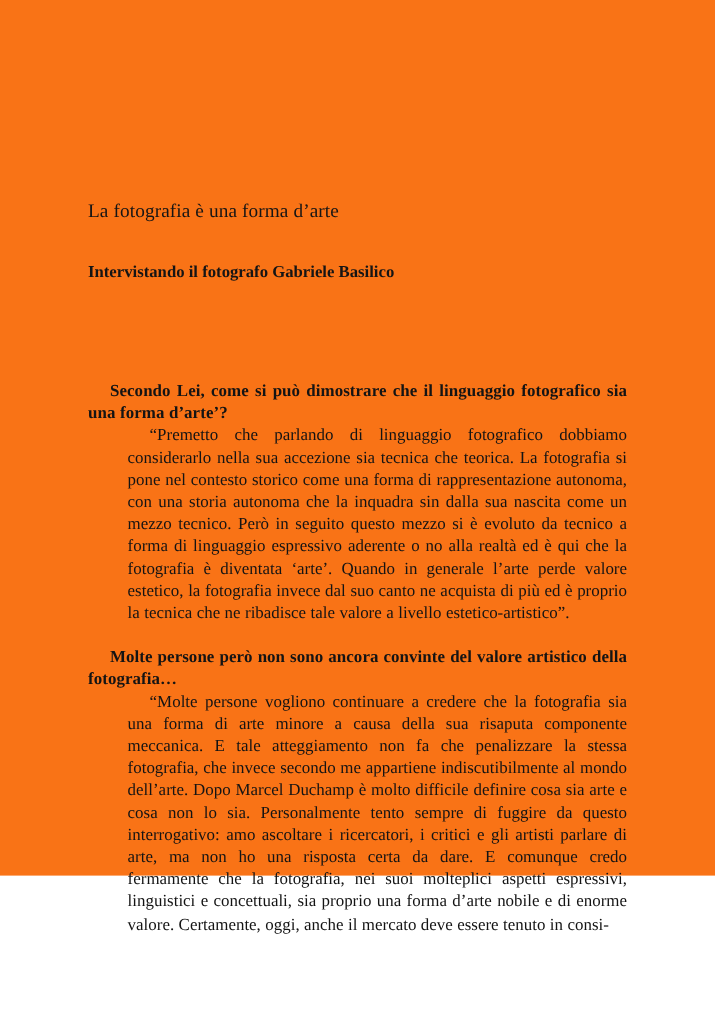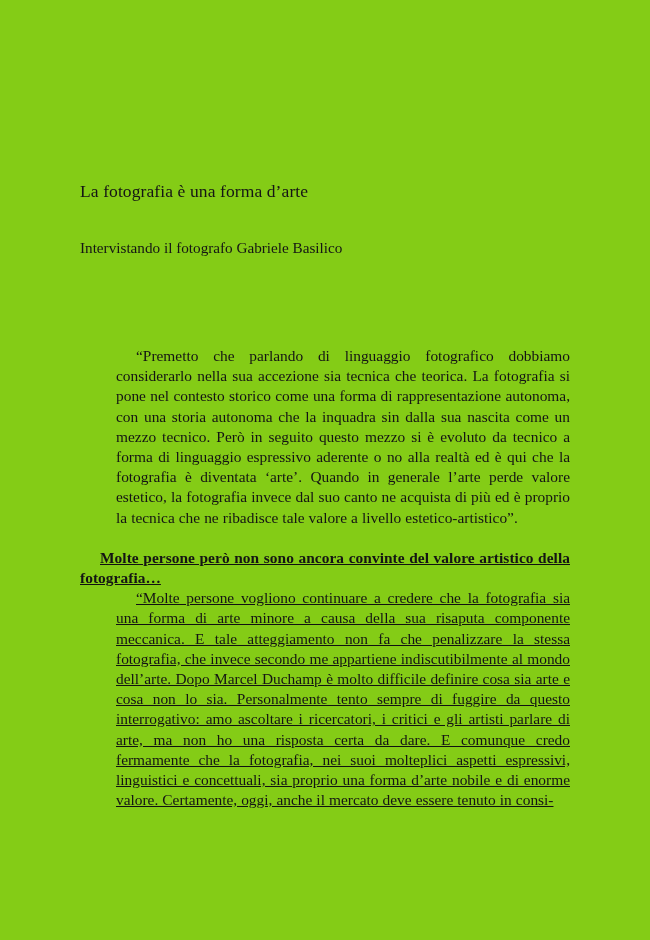--- a/index.html
+++ b/index.html
@@ -11,42 +11,42 @@
     width: 650px;
     height: 940px;
     overflow: hidden;
     font-family: "Liberation Serif", "DejaVu Serif", serif;
     color: #111111;
     -webkit-font-smoothing: antialiased;
   }
   .page {
     position: relative;
     width: 650px;
-    height: 940px;
-    background: #84cc16;
+    height: 796px;
+    background: #f97316;
     box-sizing: border-box;
   }
   .content {
     position: absolute;
     left: 80px;
     top: 180px;
     width: 490px;
   }
   .doc-title {
     font-size: 17.5px;
     line-height: 22px;
     font-weight: 400;
     letter-spacing: 0.1px;
     margin: 0;
     color: #151515;
   }
   .doc-subtitle {
     font-size: 15.2px;
     line-height: 20px;
-    font-weight: 400;
+    font-weight: 700;
     margin: 36px 0 0 0;
     color: #151515;
   }
   .q-block {
     margin-top: 20px;
   }
   p.para {
     margin: 0;
     font-size: 15.4px;
     line-height: 20.2px;
@@ -60,34 +60,34 @@
     text-indent: 20px;
     letter-spacing: 0.05px;
   }
   p.answer {
     text-indent: 20px;
     margin-left: 36px;
   }
   
   .clip {
     overflow: hidden;
-    text-decoration: underline;
   }
 </style>
 </head>
 <body>
 
 <div class="page">
   <div class="content">
 
     <h1 class="doc-title">La fotografia è una forma d’arte</h1>
 
     <p class="doc-subtitle">Intervistando il fotografo Gabriele Basilico</p>
 
     <div class="q-block" style="margin-top:88px;">
+      <p class="para question">Secondo Lei, come si può dimostrare che il linguaggio fotografico sia una forma d’arte’?</p>
       <p class="para answer">“Premetto che parlando di linguaggio fotografico dobbiamo considerarlo nella sua accezione sia tecnica che teorica. La fotografia si pone nel contesto storico come una forma di rappresentazione autonoma, con una storia autonoma che la inquadra sin dalla sua nascita come un mezzo tecnico. Però in seguito questo mezzo si è evoluto da tecnico a forma di linguaggio espressivo aderente o no alla realtà ed è qui che la fotografia è diventata ‘arte’. Quando in generale l’arte perde valore estetico, la fotografia invece dal suo canto ne acquista di più ed è proprio la tecnica che ne ribadisce tale valore a livello estetico-artistico”.</p>
     </div>
 
     <div class="q-block clip">
       <p class="para question">Molte persone però non sono ancora convinte del valore artistico della fotografia…</p>
       <p class="para answer">“Molte persone vogliono continuare a credere che la fotografia sia una forma di arte minore a causa della sua risaputa componente meccanica. E tale atteggiamento non fa che penalizzare la stessa fotografia, che invece secondo me appartiene indiscutibilmente al mondo dell’arte. Dopo Marcel Duchamp è molto difficile definire cosa sia arte e cosa non lo sia. Personalmente tento sempre di fuggire da questo interrogativo: amo ascoltare i ricercatori, i critici e gli artisti parlare di arte, ma non ho una risposta certa da dare. E comunque credo fermamente che la fotografia, nei suoi molteplici aspetti espressivi, linguistici e concettuali, sia proprio una forma d’arte nobile e di enorme valore. Certamente, oggi, anche il mercato deve essere tenuto in consi-</p>
     </div>
 
   </div>
 </div>

